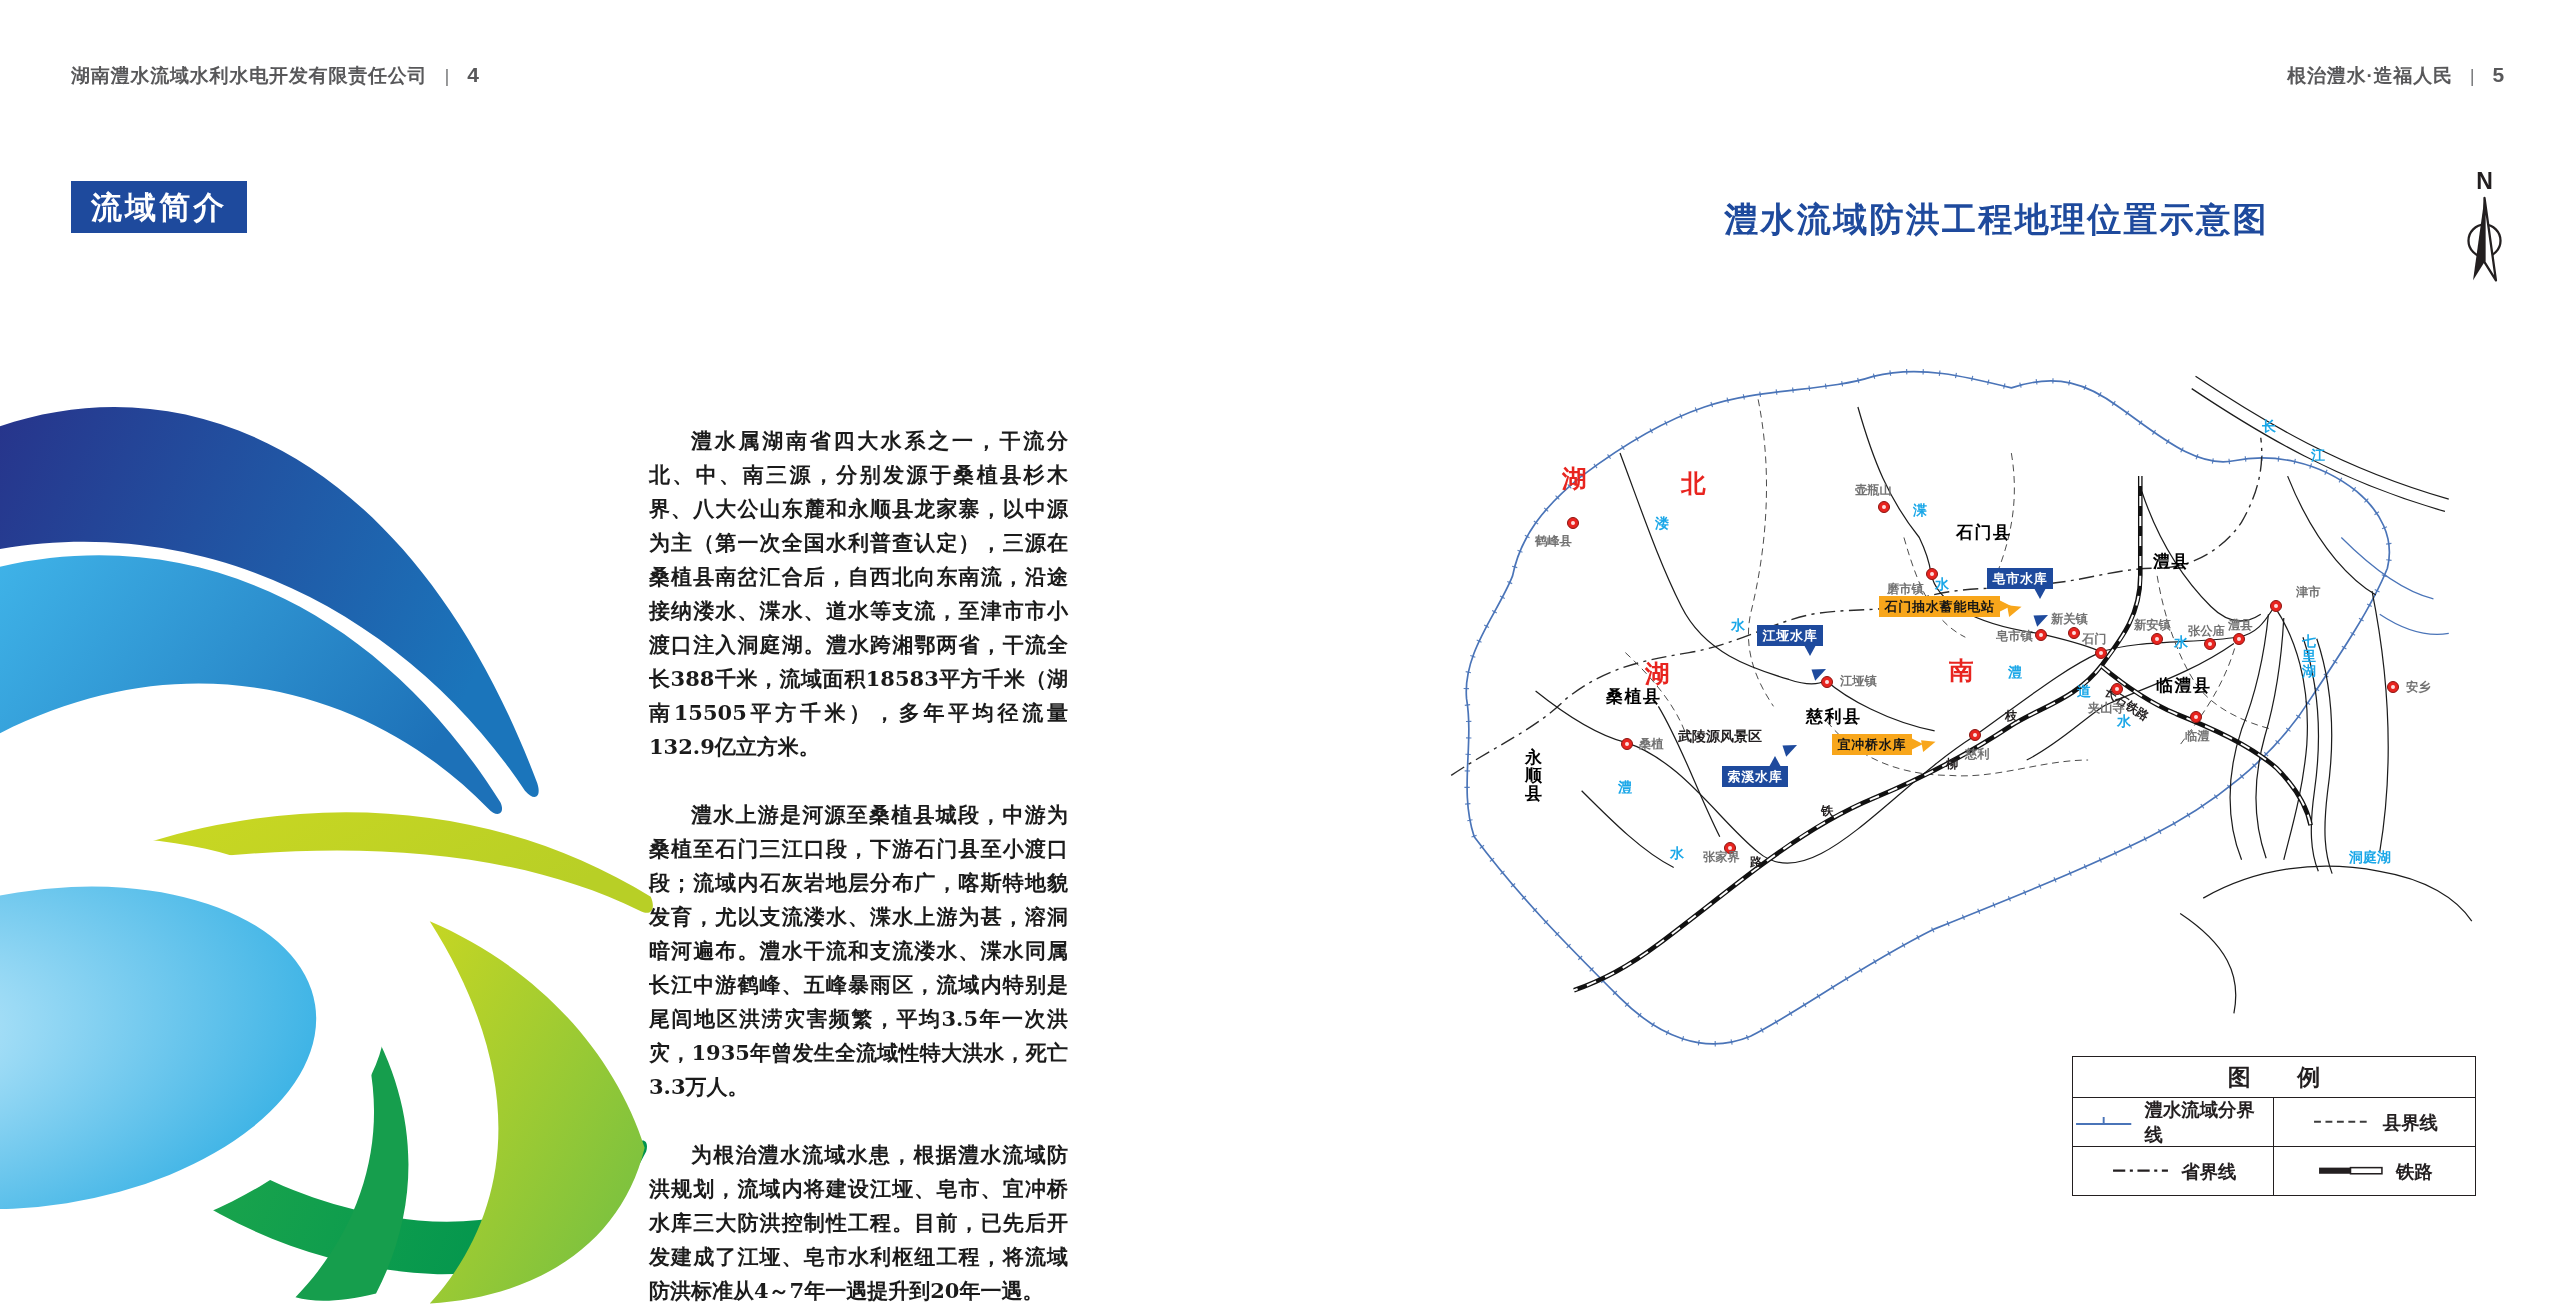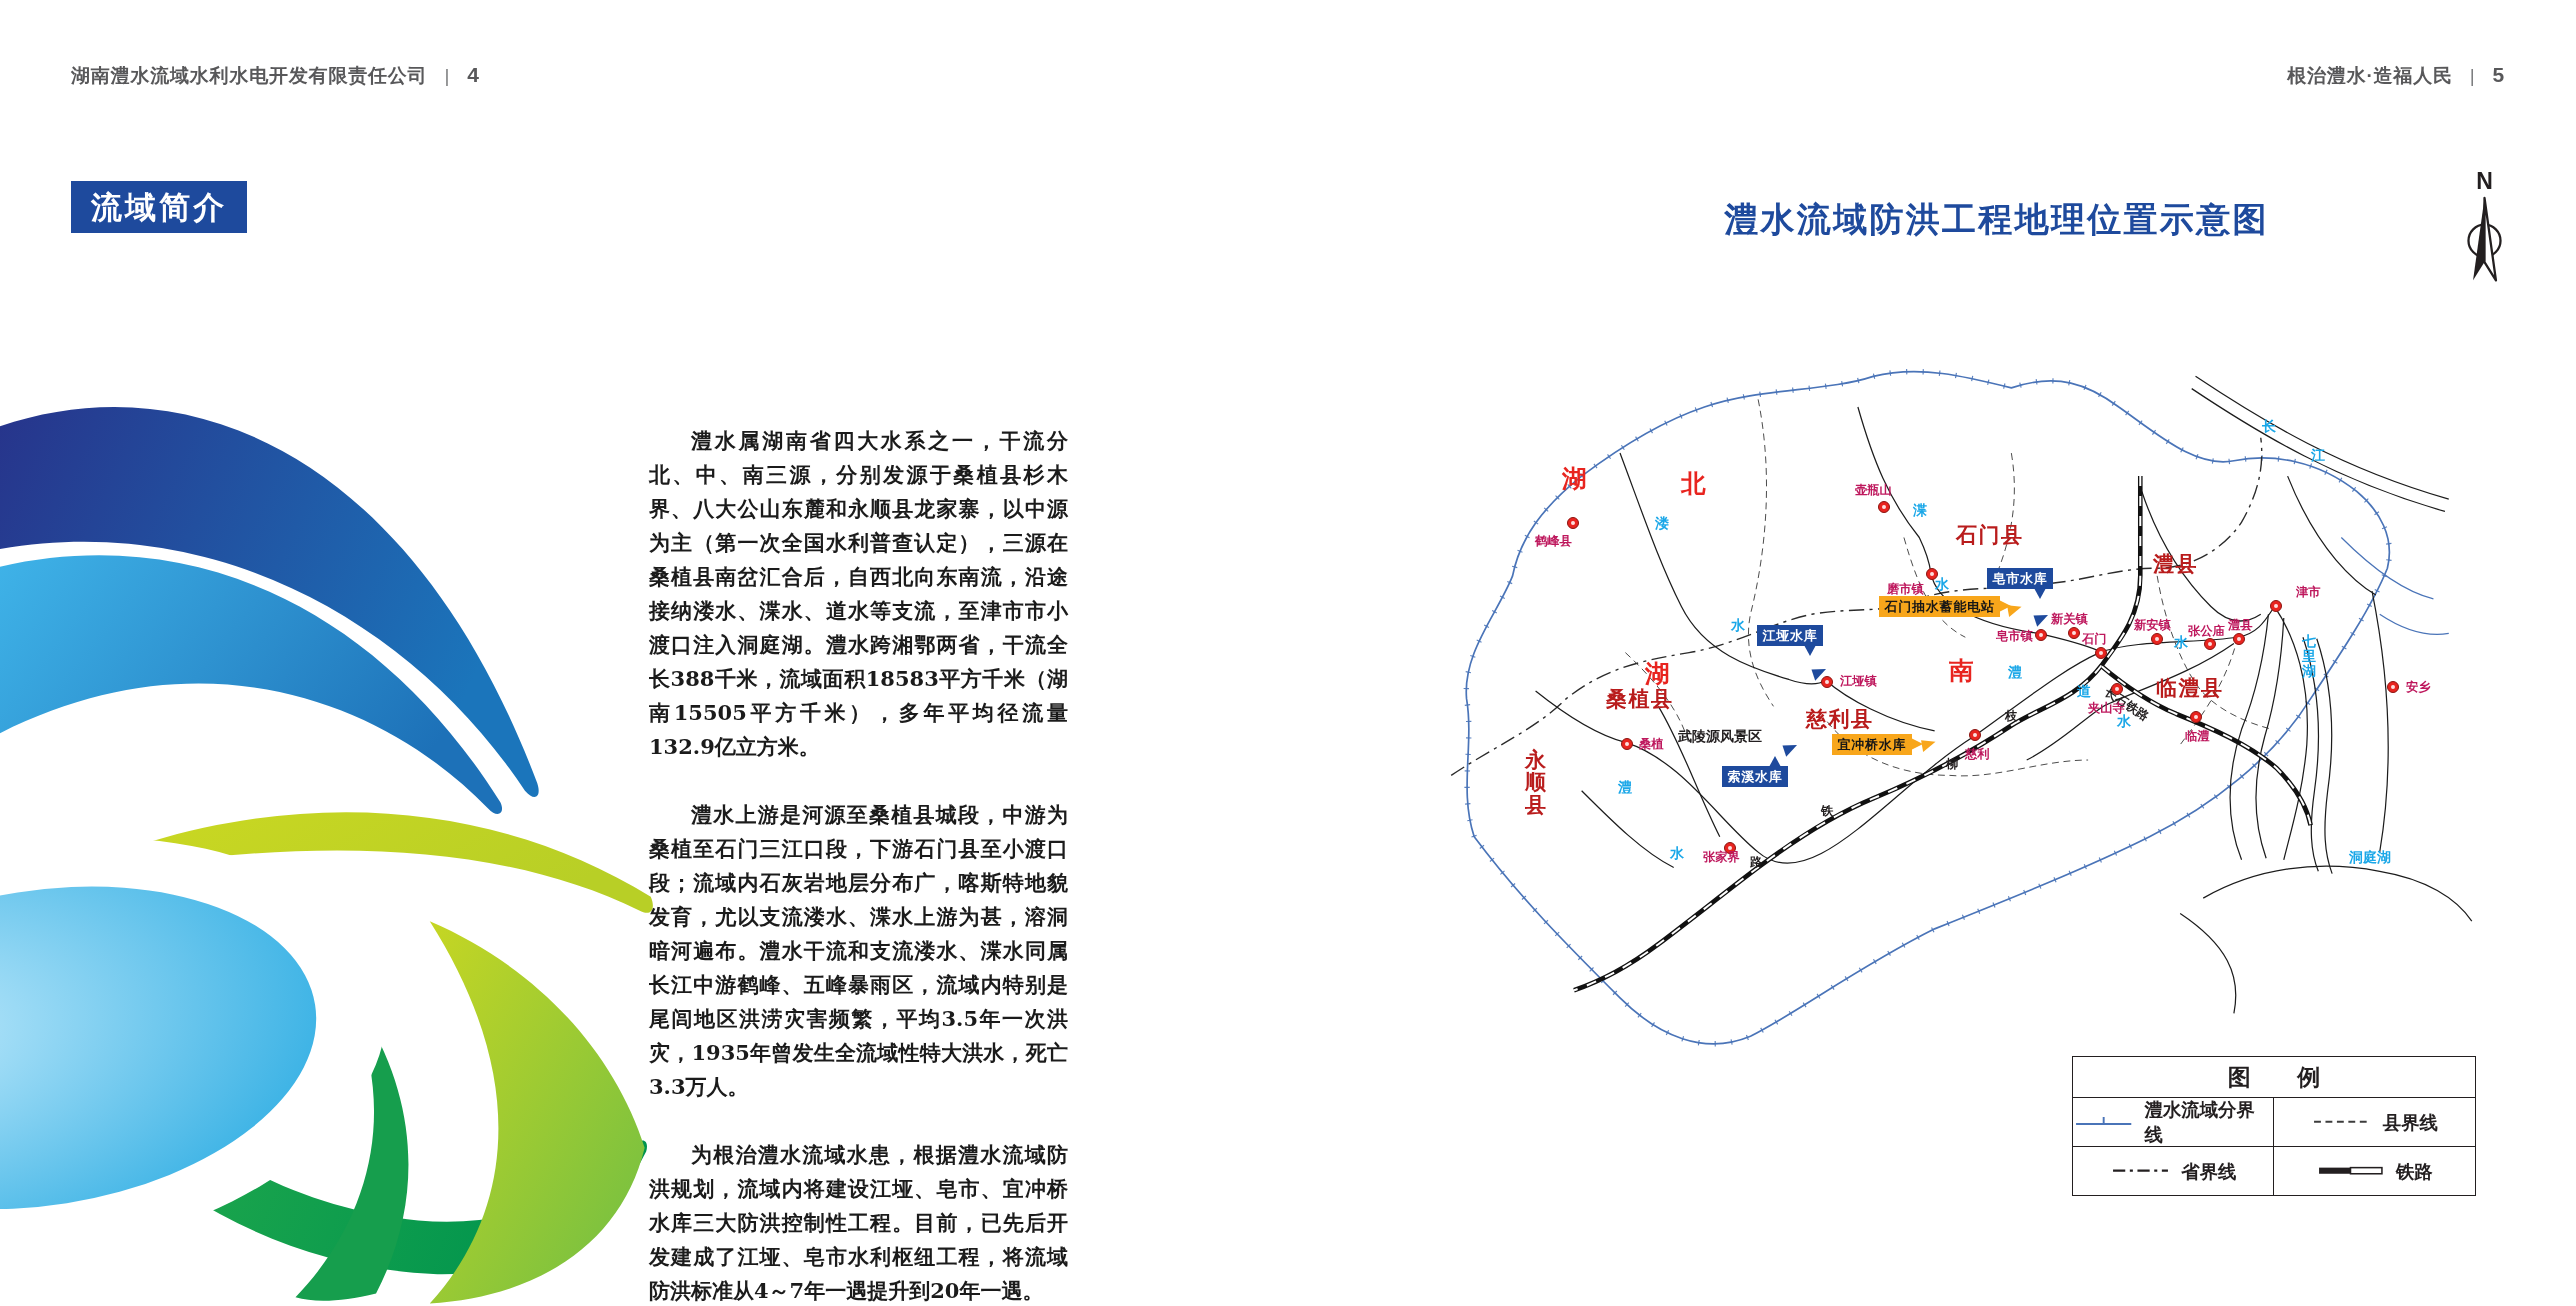--- a/index.html
+++ b/index.html
@@ -20,23 +20,23 @@
   #logo{position:absolute;left:0;top:384px;}
   
   #map-title{position:absolute;left:1574px;top:197px;width:845px;text-align:center;
      font-size:34px;font-weight:bold;color:#1e4a9d;letter-spacing:2.3px;}
   #compass{position:absolute;left:2454px;top:170px;width:61px;text-align:center;}
   #compass .n{font-size:23px;font-weight:bold;color:#231f20;line-height:1;}
   #map-base{position:absolute;left:1428px;top:361px;}
   #map-overlay{position:absolute;left:1428px;top:361px;width:1090px;height:729px;}
   #map-overlay > div{position:absolute;white-space:nowrap;}
   .prov-label{font-size:24.6px;font-weight:bold;color:#e8241f;letter-spacing:1.5px;}
-  .county-label{font-size:21px;font-weight:bold;color:#b91c1c;letter-spacing:1.5px;}
+  .county-label{font-size:17px;font-weight:bold;color:#000000;letter-spacing:1.5px;}
   .area-label{font-size:14px;font-weight:bold;color:#231f20;}
-  .town-label{font-size:12.3px;font-weight:bold;color:#be185d;}
+  .town-label{font-size:12.3px;font-weight:bold;color:#737373;}
   .rail-label{font-size:12.3px;font-weight:bold;color:#231f20;}
   .river-label{font-size:14px;font-weight:bold;color:#1aa7e8;}
   .vstack span{display:block;line-height:1.06;}
   .town-dot{width:10px;height:10px;border-radius:50%;background:#e8241f;border:0.8px solid #8c1410;}
   .town-dot::after{content:'';position:absolute;left:3.1px;top:3.1px;width:3.8px;height:3.8px;border-radius:50%;background:#fff;opacity:.85;}
   .callout{font-size:13px;font-weight:bold;line-height:1;padding:3.8px 5.4px;letter-spacing:0.8px;}
   .co-blue{background:#1e4a9d;color:#ffffff;}
   .co-orange{background:#f8a61b;color:#161616;}
   .callout::after{content:'';position:absolute;width:0;height:0;border:6.1px solid transparent;}
   .tail-br::after{top:96%;right:7px;border-top-width:11.5px;}

